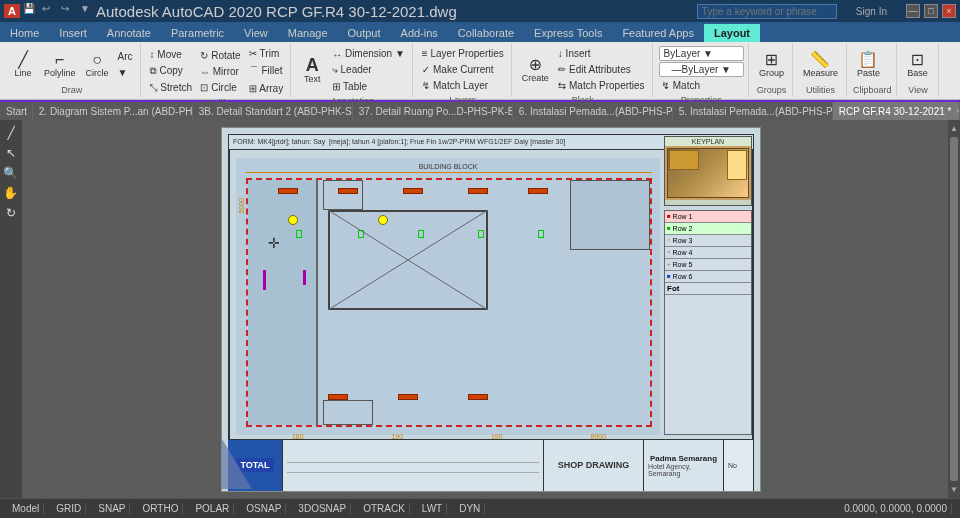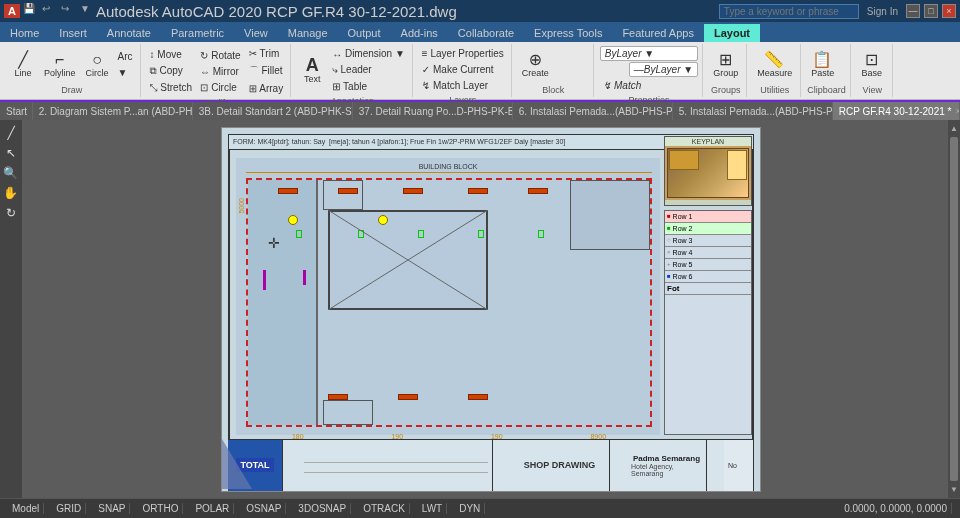--- a/index.html
+++ b/index.html
@@ -198,21 +198,20 @@
     
     #title-block {
       position: absolute;
       bottom: 0;
       left: 6px;
       right: 6px;
       height: 52px;
       border-top: 1px solid #333;
       background: #d8e4ec;
       display: flex;
-      gap: 17px;
     }
     .tb-section {
       border-right: 1px solid #333;
       display: flex;
       flex-direction: column;
       justify-content: center;
       padding: 2px 4px;
       font-size: 7px;
       color: #333;
     }
@@ -325,21 +324,21 @@
 
 <div id="title-bar">
   <div class="quick-access">
     <span style="background:#c0392b;color:white;font-weight:bold;padding:1px 4px;font-size:11px;cursor:pointer;">A</span>
     <span class="qa-btn">💾</span>
     <span class="qa-btn">↩</span>
     <span class="qa-btn">↪</span>
     <span class="qa-btn">▼</span>
   </div>
   <div class="title-text">Autodesk AutoCAD 2020  RCP GF.R4 30-12-2021.dwg</div>
-  <div style="display:flex;align-items:center;gap:8px;">
+  <div style="display:flex;align-items:center;gap:19px;">
     <input type="text" style="width: 140px; height: 15px; font-size: 10px; background: rgb(30, 74, 122); border: 1px solid rgb(74, 122, 170); color: rgb(204, 204, 204); padding: 0px 4px;" placeholder="Type a keyword or phrase">
     <span style="font-size:10px;color:#aaa;cursor:pointer;">Sign In</span>
     <div class="win-controls">
       <div class="win-btn">—</div>
       <div class="win-btn">□</div>
       <div class="win-btn" style="background:#c0392b;">×</div>
     </div>
   </div>
 </div>
 
@@ -428,29 +427,34 @@
     </div>
     <div class="ribbon-group-label">Layers</div>
   </div>
 
   <div class="ribbon-group" style="min-width:80px;">
     <div class="ribbon-group-content">
       <div class="ribbon-btn">
         <span class="icon">⊕</span>
         <span>Create</span>
       </div>
+      <div class="ribbon-col">
+        <div class="ribbon-btn-small">↓ Insert</div>
+        <div class="ribbon-btn-small">✏ Edit Attributes</div>
+        <div class="ribbon-btn-small">⇆ Match Properties</div>
+      </div>
     </div>
     <div class="ribbon-group-label">Block</div>
   </div>
 
   <div class="ribbon-group" style="min-width:70px;">
     <div class="ribbon-group-content">
-      <div class="ribbon-col" style="width:100%;font-style:italic;">
+      <div class="ribbon-col" style="width:100%;">
         <div class="ribbon-btn-small" style="background:white;border:1px solid #aaa;padding:1px 4px;">ByLayer ▼</div>
-        <div class="ribbon-btn-small" style="background:white;border:1px solid #aaa;padding:1px 4px;margin-left:29px;">—ByLayer ▼</div>
+        <div class="ribbon-btn-small" style="background:white;border:1px solid #aaa;padding:1px 12px;">—ByLayer ▼</div>
         <div class="ribbon-btn-small">↯ Match</div>
       </div>
     </div>
     <div class="ribbon-group-label">Properties</div>
   </div>
 
   <div class="ribbon-group">
     <div class="ribbon-group-content">
       <div class="ribbon-btn">
         <span class="icon">⊞</span>

